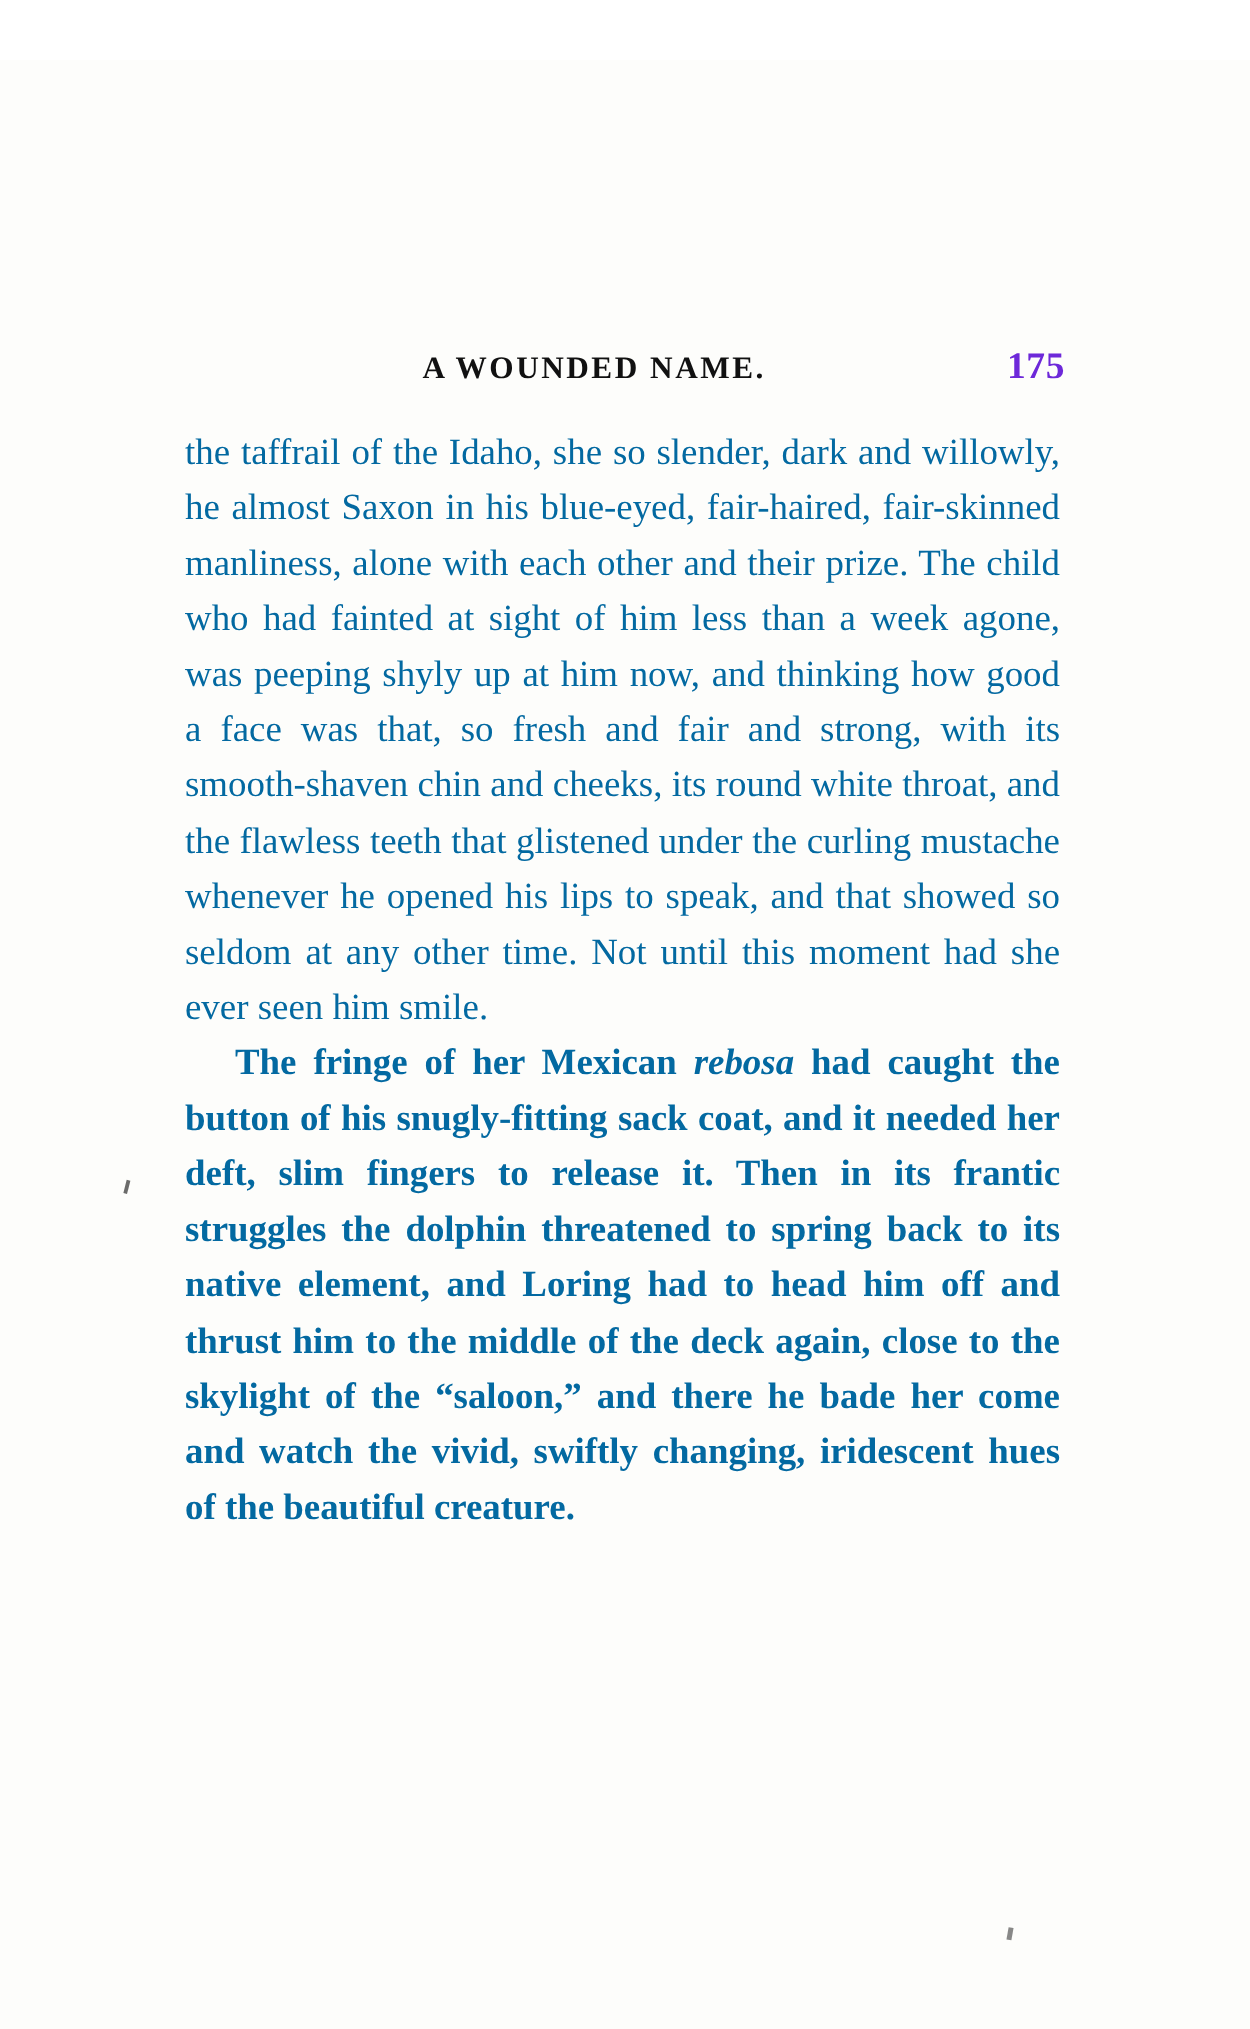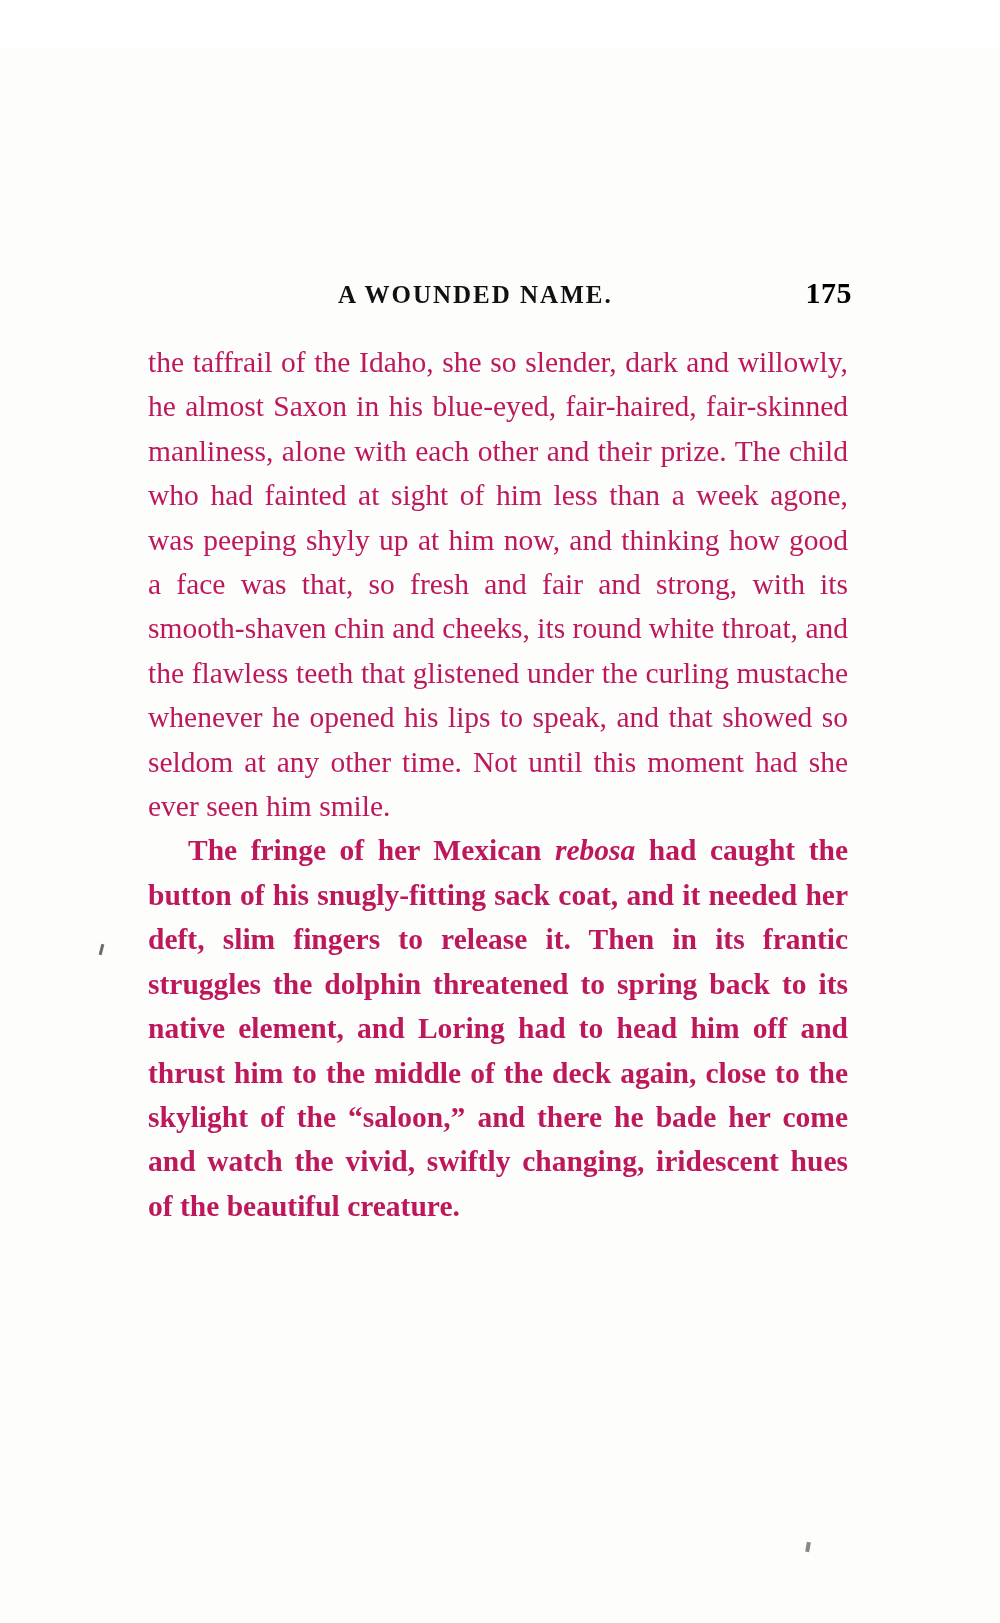--- a/index.html
+++ b/index.html
@@ -38,33 +38,33 @@
     font-size: 25px;
     letter-spacing: 2.0px;
     color: #111;
     margin-left: 190px;
   }
   .head-folio {
     font-family: "Liberation Serif", serif;
     font-weight: bold;
     font-size: 30px;
     letter-spacing: 0.5px;
-    color: #000000;
+    color: #6d28d9;
   }
   .body-text {
     position: absolute;
     top: 292px;
     left: 148px;
     width: 700px;
   }
   .para {
     margin: 0;
     font-size: 29.5px;
     line-height: 44.4px;
-    color: #be185d;
+    color: #0369a1;
     text-align: justify;
     text-justify: inter-word;
   }
   .para.indent {
     text-indent: 40px;
   }
   .para + .para {
     margin-top: 0px;
     font-weight: bold;
   }

